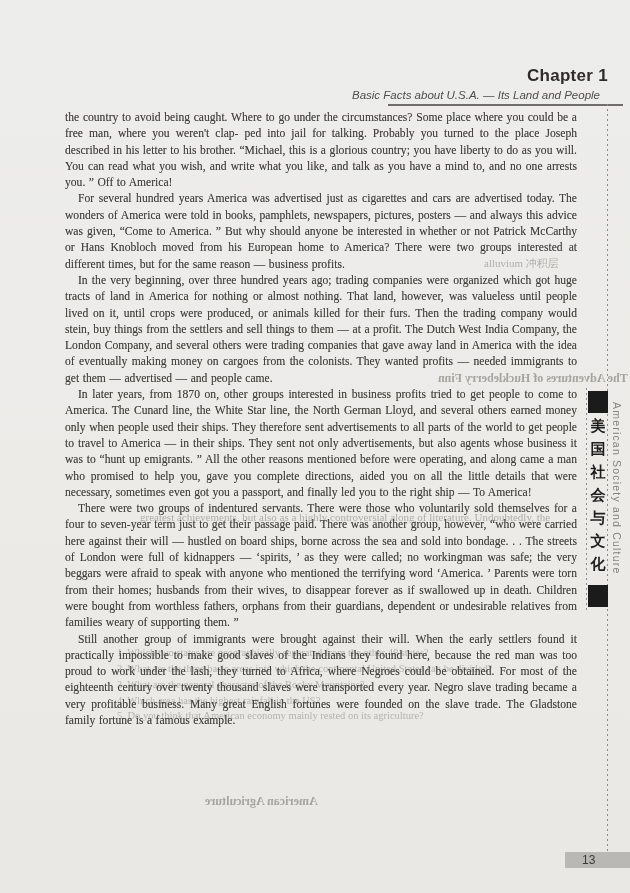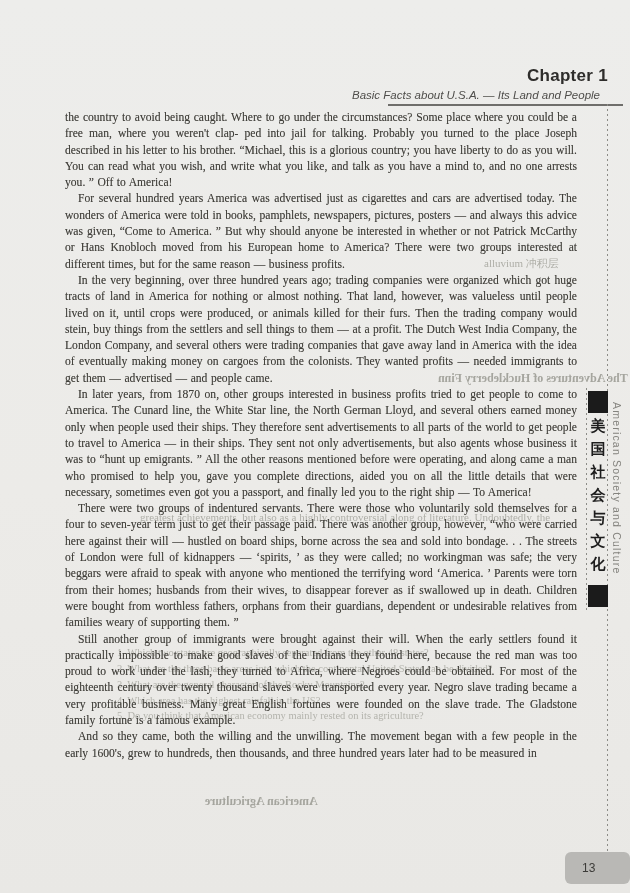--- a/index.html
+++ b/index.html
@@ -55,23 +55,23 @@
     font-weight:bold; font-size:15px; color:#1d1d1d; line-height:15px;
   }
   .en-title {
     position:absolute; left:611px; top:402px;
     writing-mode:vertical-rl;
     font-family:"Liberation Sans","DejaVu Sans",sans-serif;
     font-size:10.5px; color:#84837e; letter-spacing:1.2px;
   }
   
   .page-bar {
-    position:absolute; left:565px; top:852px; width:65px; height:32px;
+    position:absolute; left:565px; top:852px; width:65px; height:16px;
     background:#b9b8b5;
-    display:flex; align-items:center;border-radius:6px;
+    display:flex; align-items:center;
   }
   .page-num {
     font-family:"Liberation Sans","DejaVu Sans",sans-serif;
     font-size:12px; color:#3c3b38; margin-left:17px;
   }
   
   .ghost {
     position:absolute; color:#aeaea7; white-space:nowrap;
     font-family:"Liberation Serif","DejaVu Serif",serif;
     font-size:11px; line-height:12px;
@@ -102,21 +102,20 @@
   <div class="ghost small" style="left:117px;top:710px;">5. Do you think that American economy mainly rested on its agriculture?</div>
   <div class="ghost bold mirror" style="left:205px;top:795px;font-size:12px;">American Agriculture</div>
 
   <div class="body-text">
     <p class="first">the country to avoid being caught. Where to go under the circumstances? Some place where you could be a free man, where you weren't clap- ped into jail for talking. Probably you turned to the place Joseph described in his letter to his brother. “Michael, this is a glorious country; you have liberty to do as you will. You can read what you wish, and write what you like, and talk as you have a mind to, and no one arrests you. ” Off to America!</p>
     <p>For several hundred years America was advertised just as cigarettes and cars are advertised today. The wonders of America were told in books, pamphlets, newspapers, pictures, posters — and always this advice was given, “Come to America. ” But why should anyone be interested in whether or not Patrick McCarthy or Hans Knobloch moved from his European home to America? There were two groups interested at different times, but for the same reason — business profits.</p>
     <p>In the very beginning, over three hundred years ago; trading companies were organized which got huge tracts of land in America for nothing or almost nothing. That land, however, was valueless until people lived on it, until crops were produced, or animals killed for their furs. Then the trading company would stein, buy things from the settlers and sell things to them — at a profit. The Dutch West India Company, the London Company, and several others were trading companies that gave away land in America with the idea of eventually making money on cargoes from the colonists. They wanted profits — needed immigrants to get them — advertised — and people came.</p>
     <p>In later years, from 1870 on, other groups interested in business profits tried to get people to come to America. The Cunard line, the White Star line, the North German Lloyd, and several others earned money only when people used their ships. They therefore sent advertisements to all parts of the world to get people to travel to America — in their ships. They sent not only advertisements, but also agents whose business it was to “hunt up emigrants. ” All the other reasons mentioned before were operating, and along came a man who promised to help you, gave you complete directions, aided you on all the little details that were necessary, sometimes even got you a passport, and finally led you to the right ship — To America!</p>
     <p>There were two groups of indentured servants. There were those who voluntarily sold themselves for a four to seven-year term just to get their passage paid. There was another group, however, “who were carried here against their will — hustled on board ships, borne across the sea and sold into bondage. . . The streets of London were full of kidnappers — ‘spirits, ’ as they were called; no workingman was safe; the very beggars were afraid to speak with anyone who mentioned the terrifying word ‘America. ’ Parents were torn from their homes; husbands from their wives, to disappear forever as if swallowed up in death. Children were bought from worthless fathers, orphans from their guardians, dependent or undesirable relatives from families weary of supporting them. ”</p>
     <p>Still another group of immigrants were brought against their will. When the early settlers found it practically impossible to make good slaves of the Indians they found here, because the red man was too proud to work under the lash, they turned to Africa, where Negroes could be obtained. For most of the eighteenth century over twenty thousand slaves were transported every year. Negro slave trading became a very profitable business. Many great English fortunes were founded on the slave trade. The Gladstone family fortune is a famous example.</p>
-    <p>And so they came, both the willing and the unwilling. The movement began with a few people in the early 1600's, grew to hundreds, then thousands, and three hundred years later had to be measured in</p>
   </div>
 
   <div class="sq sq-top"></div>
   <div class="cn-col">
     <span>美</span>
     <span>国</span>
     <span>社</span>
     <span>会</span>
     <span>与</span>
     <span>文</span>

